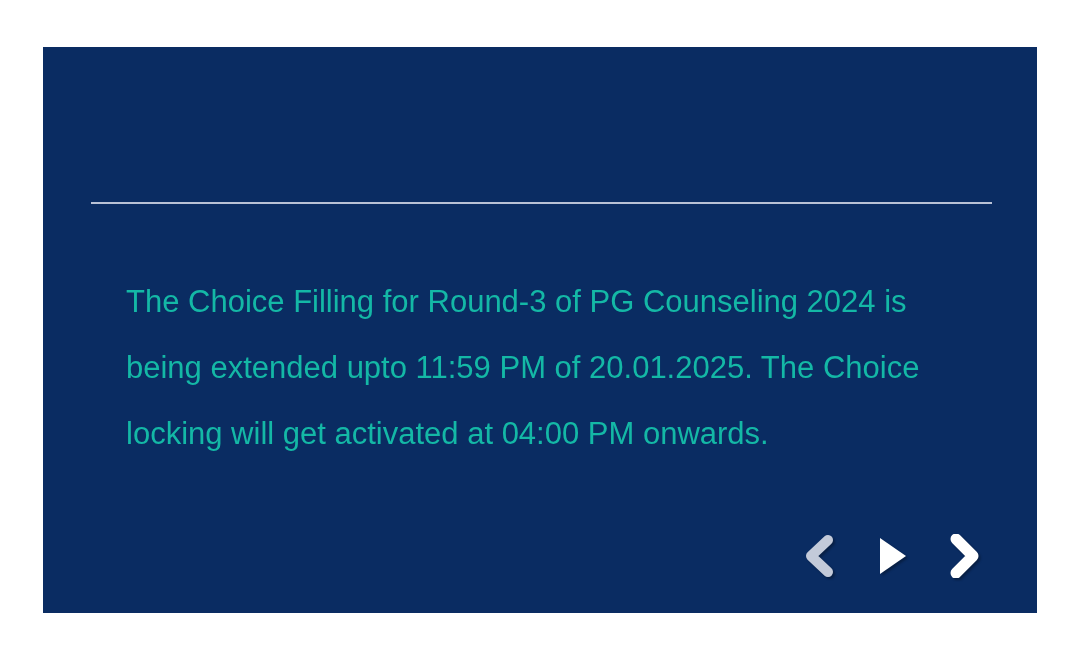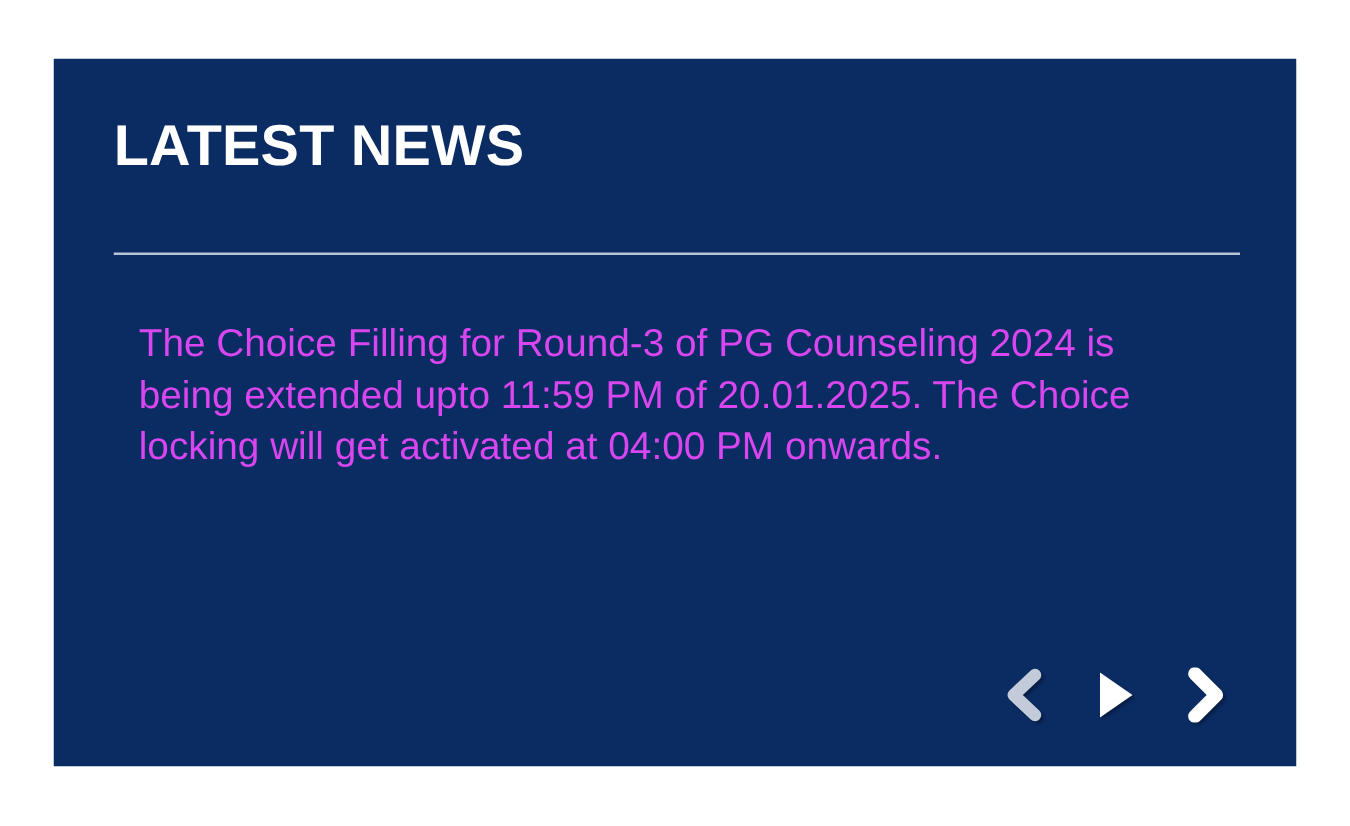--- a/index.html
+++ b/index.html
@@ -44,24 +44,24 @@
     width: 901px;
     height: 2px;
     background: #b9c2d6;
   }
 
   #news-body {
     position: absolute;
     left: 68px;
     top: 207px;
     width: 862px;
-    margin: 0;
+    margin: 15px;
     font-size: 31px;
-    line-height: 41px;
-    color: #d946ef;
+    line-height: 66px;
+    color: #14b8a6;
     font-weight: normal;
   }
 
   #news-controls {
     position: absolute;
     right: 50px;
     bottom: 31px;
     display: flex;
     align-items: center;
     gap: 26px;
@@ -86,21 +86,20 @@
 
   .chev-prev { stroke: #c3cad9; }
   .chev-next { stroke: #ffffff; }
   .play-tri  { fill: #ffffff; }
 </style>
 </head>
 <body>
 
 <div id="news-widget">
 
-  <h1 id="news-title">LATEST NEWS</h1>
 
   <div id="news-divider"></div>
 
   <p id="news-body">The Choice Filling for Round-3 of PG Counseling 2024 is being extended upto 11:59 PM of 20.01.2025. The Choice locking will get activated at 04:00 PM onwards.</p>
 
   <div id="news-controls">
 
     <button class="nav-control" aria-label="Previous">
       <span>
         <svg width="34" height="44" viewBox="0 0 34 44" aria-hidden="true">

